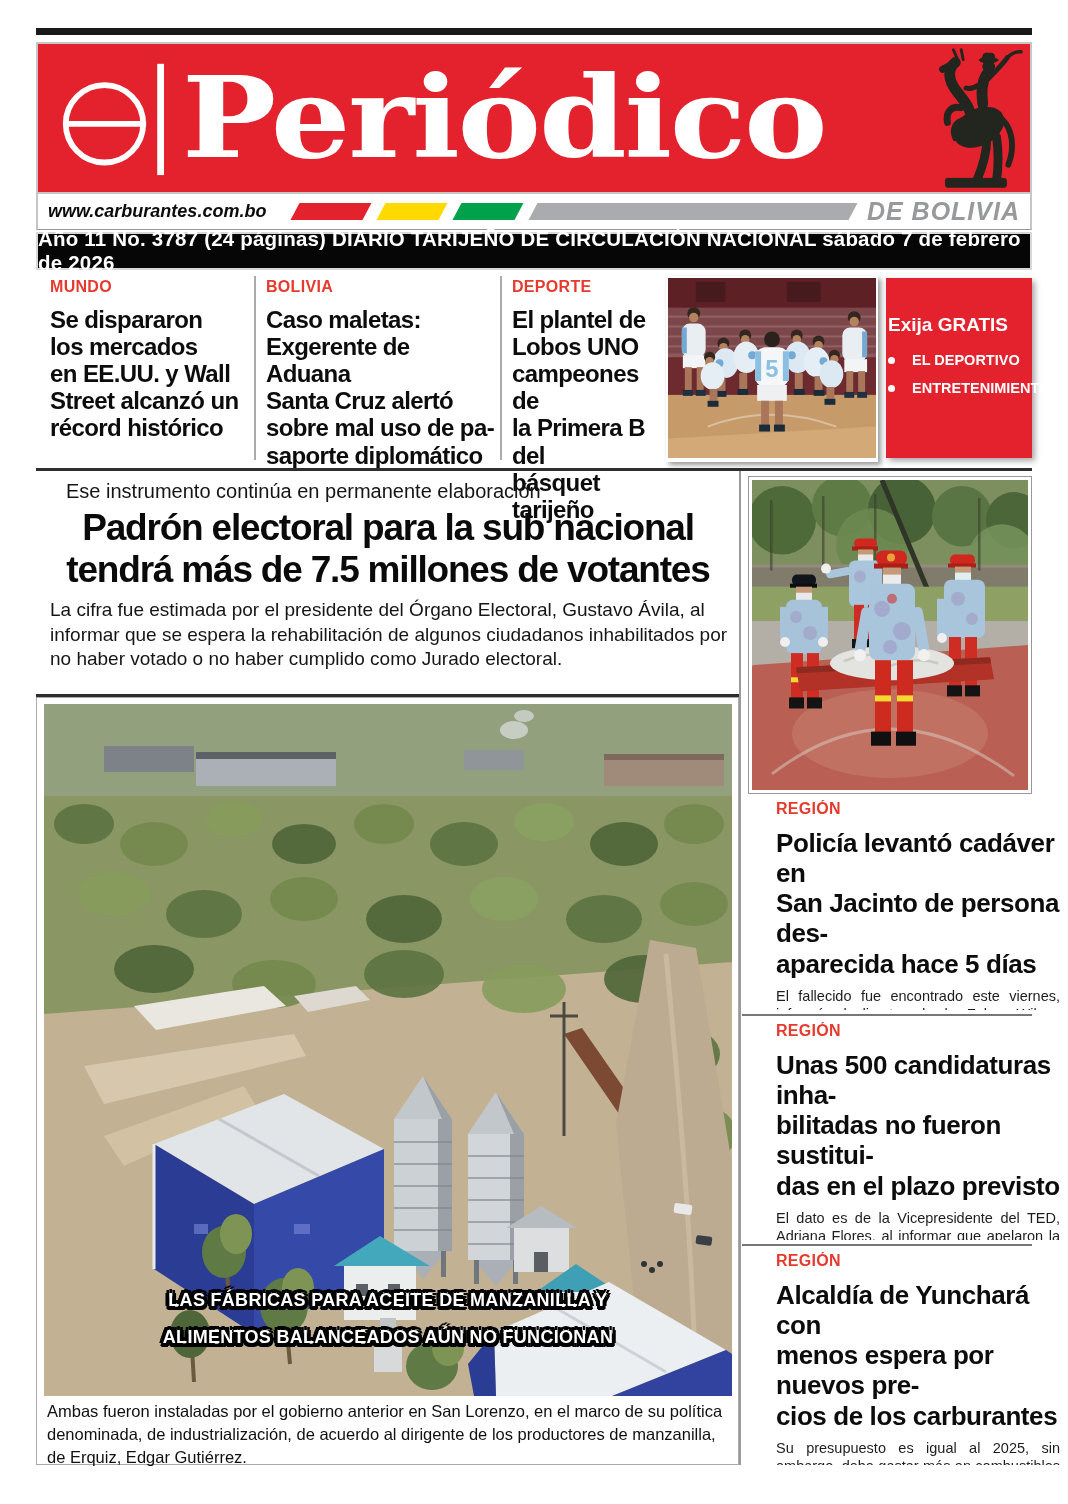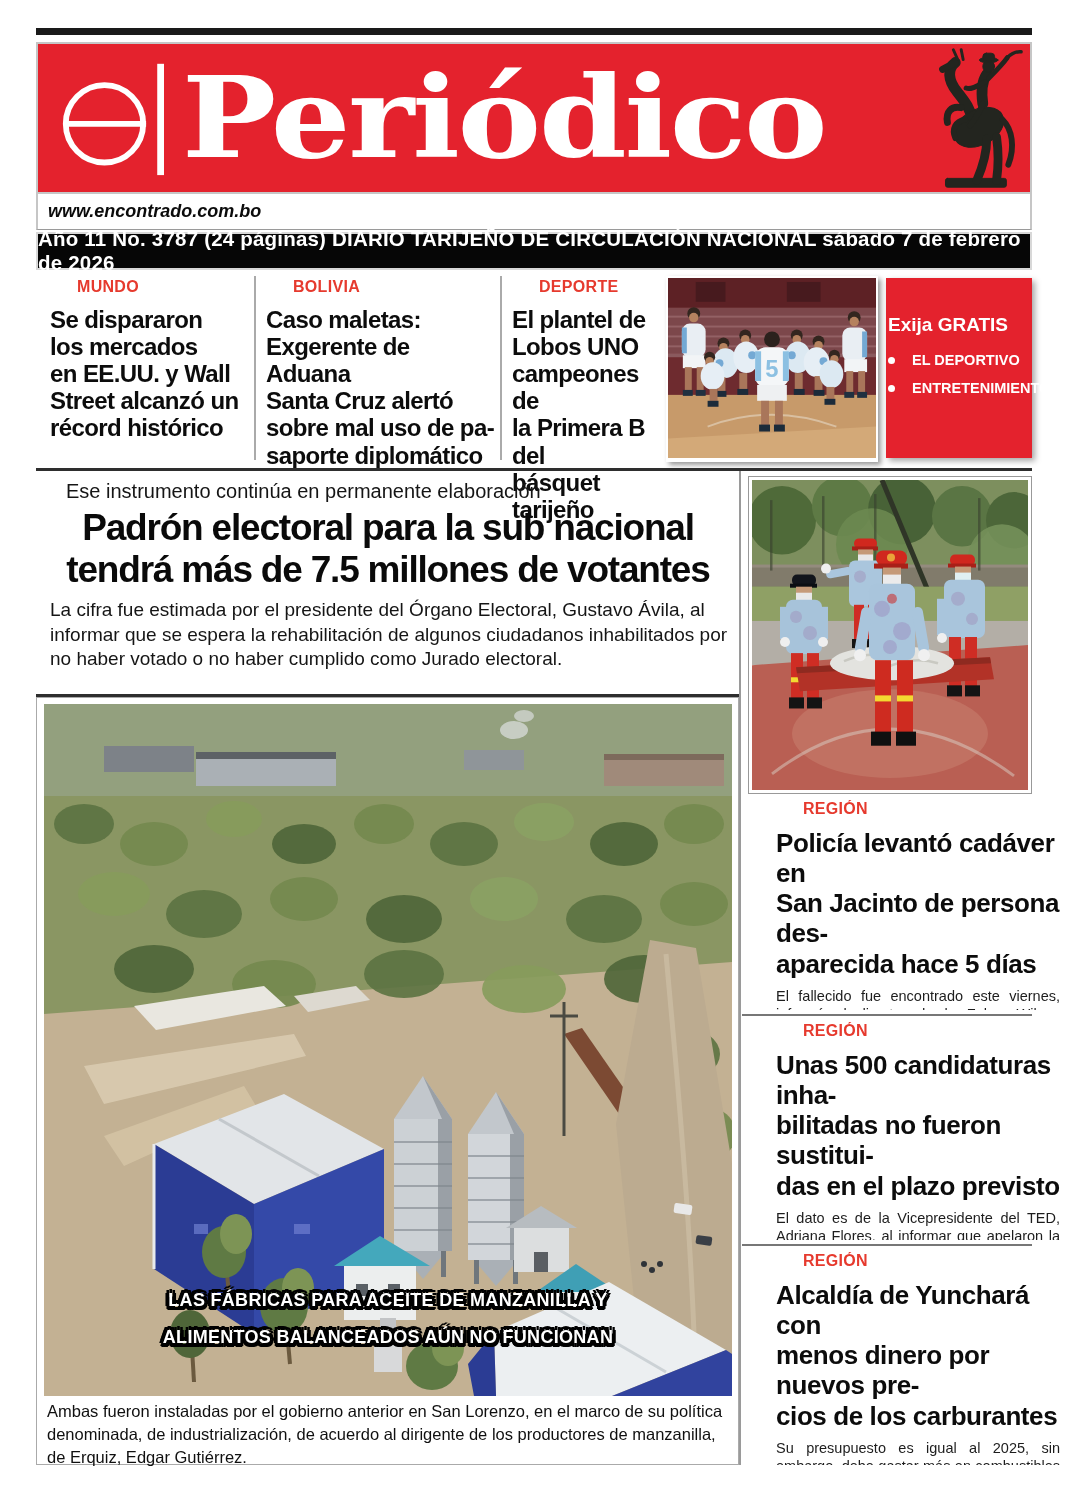--- a/index.html
+++ b/index.html
@@ -30,21 +30,21 @@
   #de-bolivia { font-style:italic; font-weight:900; font-size:25px; color:#97999c; letter-spacing:1px; }
 
   
   #date-bar { left:36px; top:232px; width:996px; height:38px; background:#060606;
               border:2px solid #d8d8d8; color:#fff; font-weight:bold; font-size:20.5px;
               display:flex; align-items:center; justify-content:center; letter-spacing:0.2px; }
 
   
   #briefs { left:36px; top:272px; width:996px; height:196px; }
   .brief-col { position:absolute; top:6px; }
-  .kicker-label { color:#e63a2e; font-weight:bold; font-size:16px; letter-spacing:0.3px; margin-bottom:10px;margin-left:27px; }
+  .kicker-label { color:#e63a2e; font-weight:bold; font-size:16px; letter-spacing:0.3px; margin-bottom:10px; }
   .brief-headline { font-size:24px; font-weight:bold; line-height:1.13; letter-spacing:-0.6px;
                     color:#0c0c0c; white-space:pre-line; }
   .vdiv { position:absolute; top:4px; width:2px; height:184px; background:#aaa; }
   #bb-photo { position:absolute; left:630px; top:4px; width:212px; height:186px;
               border:2px solid #fff; box-shadow:3px 3px 5px rgba(0,0,0,.4); }
   #promo-box { position:absolute; left:850px; top:6px; width:146px; height:180px; background:#e4222d;
                box-shadow:3px 3px 6px rgba(0,0,0,.35); padding:36px 8px 0 2px; color:#fff; }
   #promo-title { font-size:19px; font-weight:bold; margin-bottom:16px; }
   .promo-item { display:flex; align-items:center; gap:17px; margin-bottom:12px; }
   .bullet { width:7px; height:7px; border-radius:50%; background:#fff; flex:0 0 auto; }
@@ -124,21 +124,28 @@
       <rect x="66" y="6.5" width="12" height="8" rx="3.5"></rect>
       <path d="M68 36 C60 40 54 44 49 42" stroke-width="5" fill="none"></path>
       <path d="M72 32 C80 24 86 18 91 11" stroke-width="5" fill="none"></path>
       <path d="M91 11 C96 6 100 4.5 105 5" stroke-width="3.5" fill="none"></path>
       <path d="M66 58 C62 68 58 74 53 80" stroke-width="6" fill="none"></path>
     </g>
   </svg>
 </div>
 
 <div class="abs" id="sub-bar">
-  <div id="website">www.encontrado.com.bo</div>
+  <div id="website">www.carburantes.com.bo</div>
+  <div id="sub-right">
+    <div class="stripe" style="width:72px; background:#e4222d;"></div>
+    <div class="stripe" style="width:62px; background:#ffd900;"></div>
+    <div class="stripe" style="width:62px; background:#00a14b;"></div>
+    <div class="stripe" style="width:320px; background:#a9abae;"></div>
+    <div id="de-bolivia">DE BOLIVIA</div>
+  </div>
 </div>
 
 <div class="abs" id="date-bar">
   <span>Año 11 No. 3787 (24 páginas) DIARIO TARIJEÑO DE CIRCULACIÓN NACIONAL sábado 7 de febrero de 2026</span>
 </div>
 
 <div class="abs" id="briefs">
   <div class="brief-col" style="left:14px; width:198px;">
     <div class="kicker-label">MUNDO</div>
     <div class="brief-headline">Se dispararon
@@ -404,21 +411,21 @@
   <div class="kicker-label">REGIÓN</div>
   <div class="region-headline">Unas 500 candidaturas inha-
 bilitadas no fueron sustitui-
 das en el plazo previsto</div>
   <div class="region-body">El dato es de la Vicepresidente del TED, Adriana Flores, al informar que apelaron la resolución que favorece a Mario Cossío. Sobre la demanda contra Víctor Hugo Zamora, se pronunciarán el martes.</div>
 </div>
 <div class="hsep" style="top:1244px;"></div>
 <div class="region-story" style="top:1252px; height:213px;">
   <div class="kicker-label">REGIÓN</div>
   <div class="region-headline">Alcaldía de Yunchará con
-menos dinero por nuevos pre-
+menos espera por nuevos pre-
 cios de los carburantes</div>
   <div class="region-body">Su presupuesto es igual al 2025, sin embargo, debe gastar más en combustibles y atender a la vez a la salud y la educación, admitió el alcalde Agustín Casazola.</div>
 </div>
 
 <div class="abs" id="photo-section">
   <div id="aerial-wrap">
     <svg viewBox="0 0 688 692" preserveAspectRatio="none">
       <rect width="688" height="360" fill="#8a9663"></rect>
       <polygon points="0,310 688,258 688,692 0,692" fill="#c3b193"></polygon>
 

